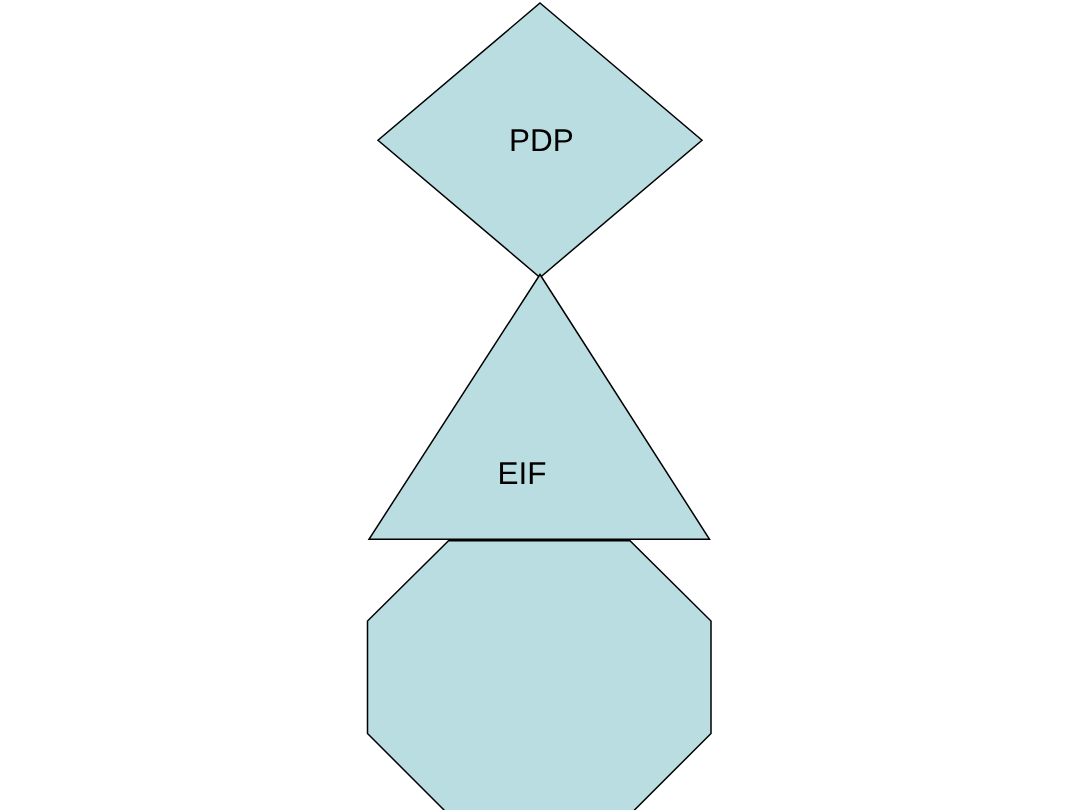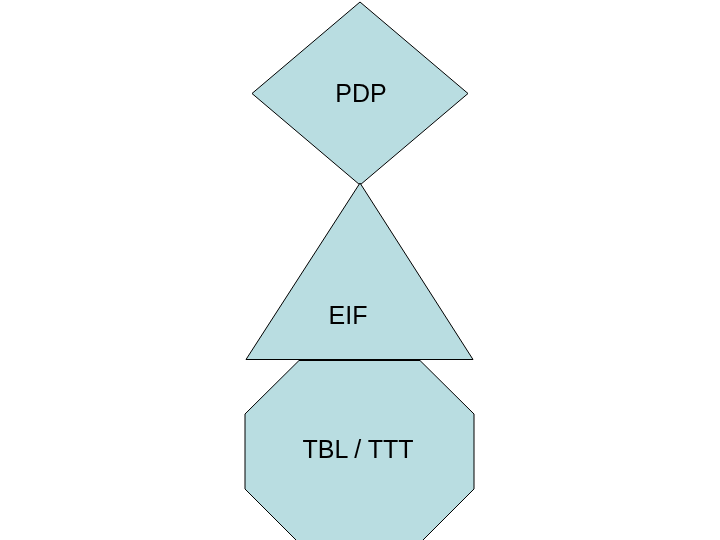--- a/index.html
+++ b/index.html
@@ -19,21 +19,21 @@
     left: 0;
     top: 0;
     display: block;
   }
   .shapes polygon {
     stroke-width: 1;
   }
   .label {
     position: absolute;
     transform: translate(-50%, -50%);
-    font-size: 25px;
+    font-size: 21px;
     line-height: 1.1;
     color: #000000;
     white-space: nowrap;
     text-align: center;
   }
 </style>
 </head>
 <body>
 
 <div class="slide">
@@ -41,15 +41,14 @@
   <svg class="shapes" width="720" height="540" viewBox="0 0 720 540">
     <polygon points="360,2 468,93.5 360,185 252,93.5" fill="#b9dde1" stroke="#000000"></polygon>
     <polygon points="360,183 473,359.5 246,359.5" fill="#b9dde1" stroke="#000000"></polygon>
     <polygon points="299,360.5 420,360.5 474,414 474,489 420,543 299,543 245,489 245,414" fill="#b9dde1" stroke="#000000"></polygon>
   </svg>
 
   <div class="label" style="left:361px; top:94px">PDP</div>
 
   <div class="label" style="left:348px; top:316px">EIF</div>
 
-  <div class="label" style="left:358px; top:450px">TBL / TTT</div>
 
 </div>
 
 </body></html>

